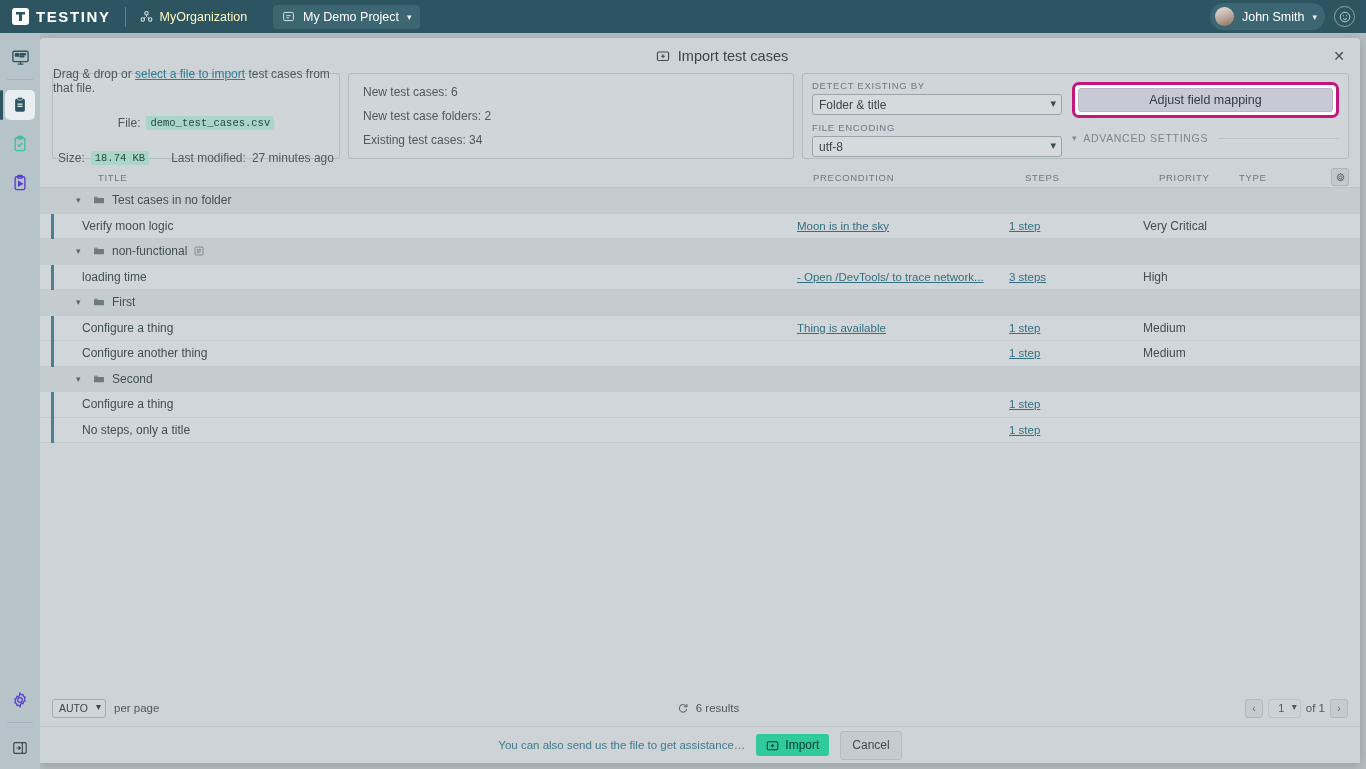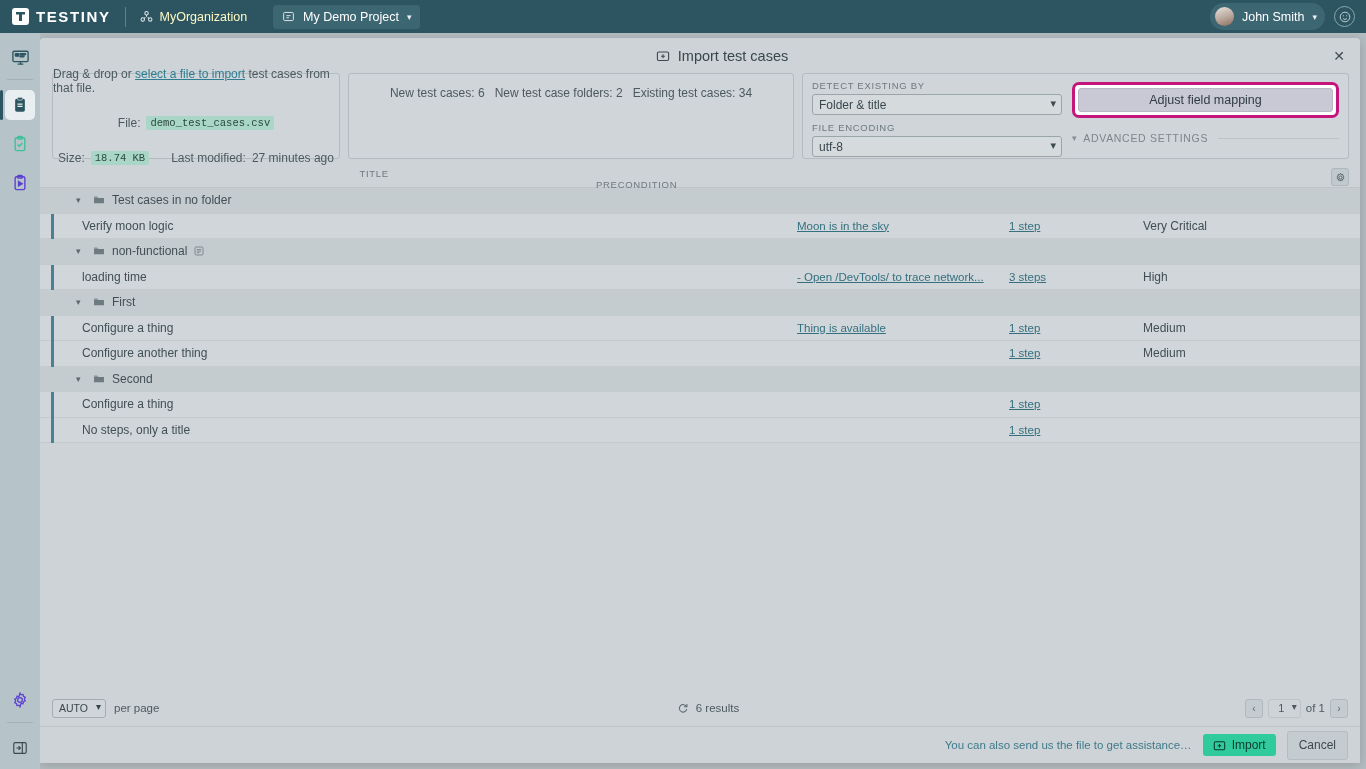--- a/index.html
+++ b/index.html
@@ -100,21 +100,21 @@
   }
   .p-drop .l1 { }
   .link { color: #2f7d91; text-decoration: underline; cursor: pointer; }
   .mono {
     font-family: "Liberation Mono", monospace; font-size: 10.5px;
     background: #a9d6c6; color: #2c4a42; padding: 1px 4px; border-radius: 2px;
   }
   .drop-row { display: flex; align-items: center; gap: 6px; }
   .drop-row2 { display: flex; align-items: center; gap: 22px; }
   .p-stats {
-    width: 446px; padding: 12px 14px; display: flex; flex-direction: row;
+    width: 446px; padding: 12px 14px; display: flex; flex-direction: column;
     justify-content: center; gap: 10px; font-size: 12px; color: #4c5a60;
   }
   .p-opts {
     flex: 1; padding: 6px 9px 6px 9px; display: flex; gap: 10px;
   }
   .opts-left { width: 250px; }
   .fld-label {
     font-size: 9.5px; letter-spacing: .7px; color: #6d797e; text-transform: uppercase;
     margin-bottom: 3px;
   }
@@ -140,21 +140,21 @@
     display: flex; align-items: center; gap: 6px; margin-top: 14px;
     font-size: 10.5px; letter-spacing: .7px; color: #7b868b; text-transform: uppercase;
   }
   .adv-line { flex: 1; height: 1px; background: #bcc4c8; margin-left: 4px; }
 
   
   .table-wrap { margin-top: 9px; flex: 1; display: flex; flex-direction: column; overflow: hidden; }
   .thead {
     display: flex; align-items: center; height: 20px;
     font-size: 9.5px; letter-spacing: .7px; color: #6d797e; text-transform: uppercase;
-    padding-left: 4px; border-bottom: 1px solid #bcc4c8; position: relative; flex-direction: column;
+    padding-left: 28px; border-bottom: 1px solid #bcc4c8; position: relative;
   }
   .c-title { width: 745px; padding-left: 30px; }
   .c-pre { width: 212px; }
   .c-steps { width: 134px; }
   .c-prio { width: 80px; }
   .c-type { flex: 1; }
   .gear-cell {
     position: absolute; right: 11px; top: 0px; width: 18px; height: 18px;
     background: #c2c9cd; border: 1px solid #aeb7bc; border-radius: 3px;
     display: flex; align-items: center; justify-content: center;
@@ -201,21 +201,21 @@
   .pg-num {
     position: relative; height: 19px; min-width: 33px; background: #cdd3d6;
     border: 1px solid #bcc4c8; border-radius: 3px; font-size: 11px;
     display: flex; align-items: center; justify-content: center; padding-right: 12px; padding-left: 6px;
   }
   .pg-num::after { content: "\25BE"; position: absolute; right: 3px; top: 1px; font-size: 10px; }
 
   
   .footer {
     height: 37px; background: #cdd3d6; border-top: 1px solid #bcc4c8;
-    display: flex; align-items: center; justify-content: flex-end; gap: 11px;
+    display: flex; align-items: center; justify-content: center; gap: 11px;
     padding: 0 12px;
   }
   .foot-link { font-size: 11.5px; color: #3f7b8c; cursor: pointer; }
   .btn-import {
     display: flex; align-items: center; gap: 6px; height: 22px; padding: 8px 10px;
     background: #2fcb9c; border-radius: 3px; color: #0e3a2e; font-size: 12px;
   }
   .btn-cancel {
     height: 29px; padding: 0 11px; background: #c5ccd0; border: 1px solid #b3bcc0;
     border-radius: 3px; color: #3c4a50; font-size: 12px;

